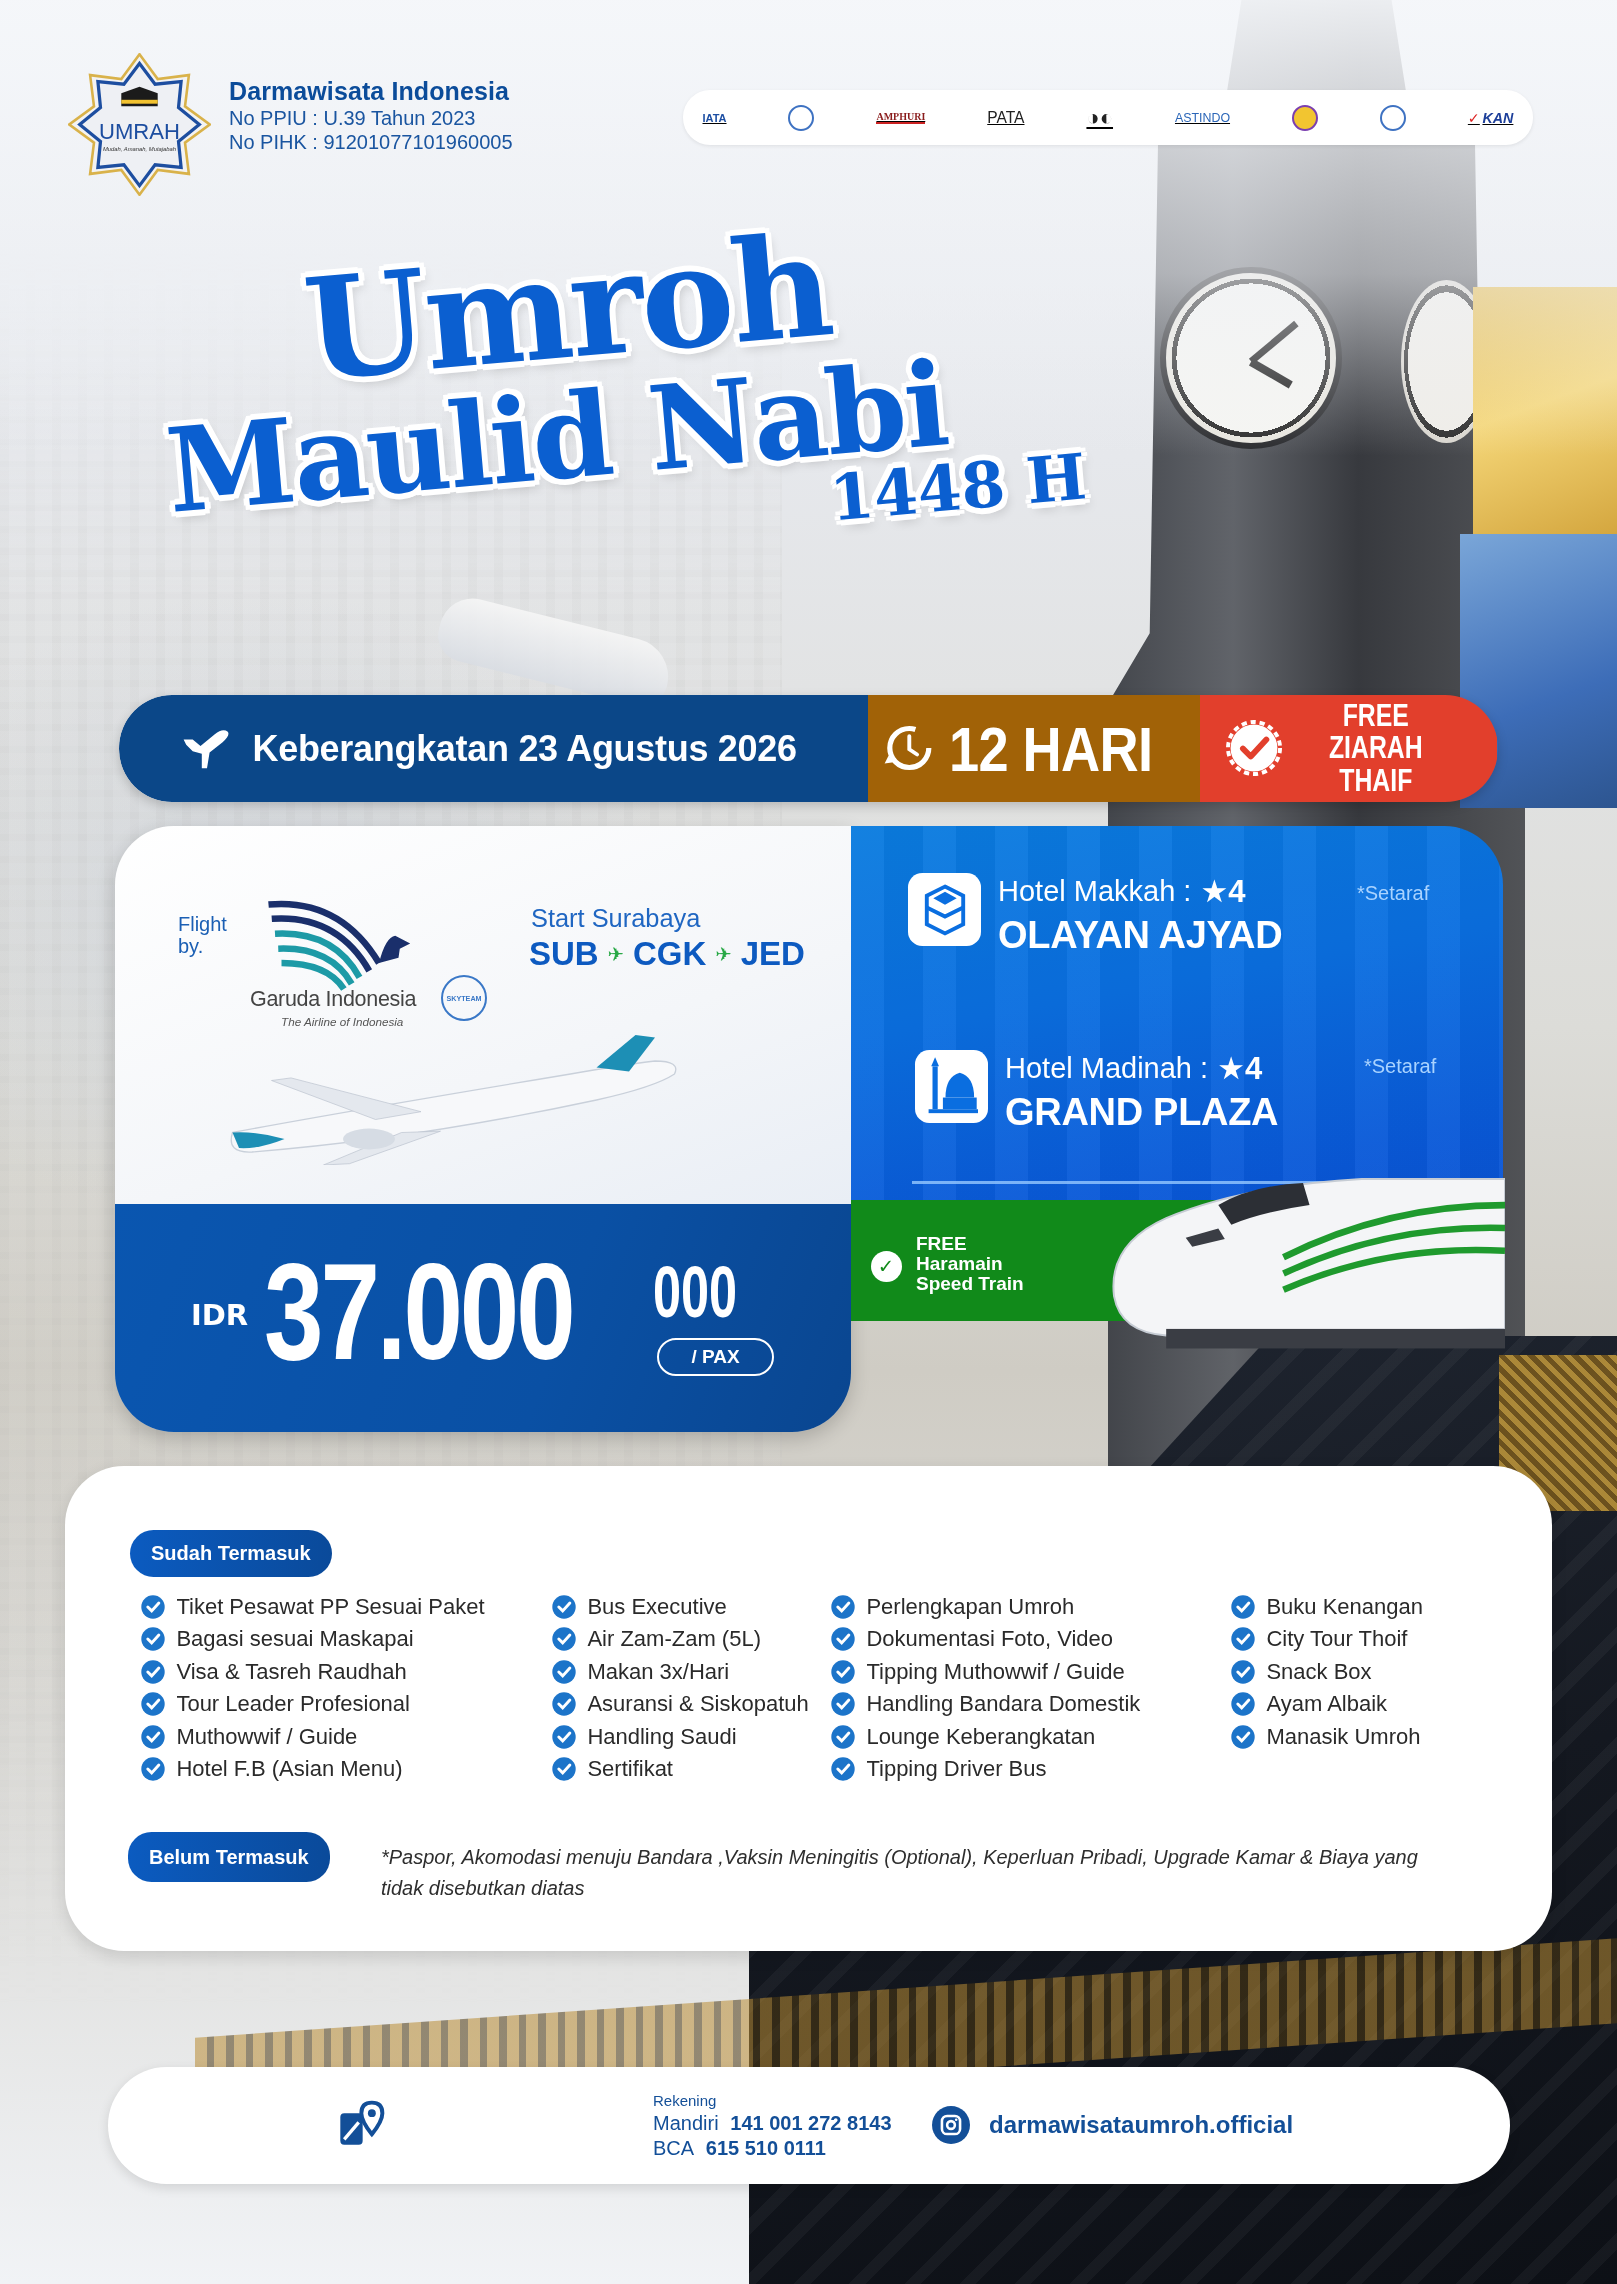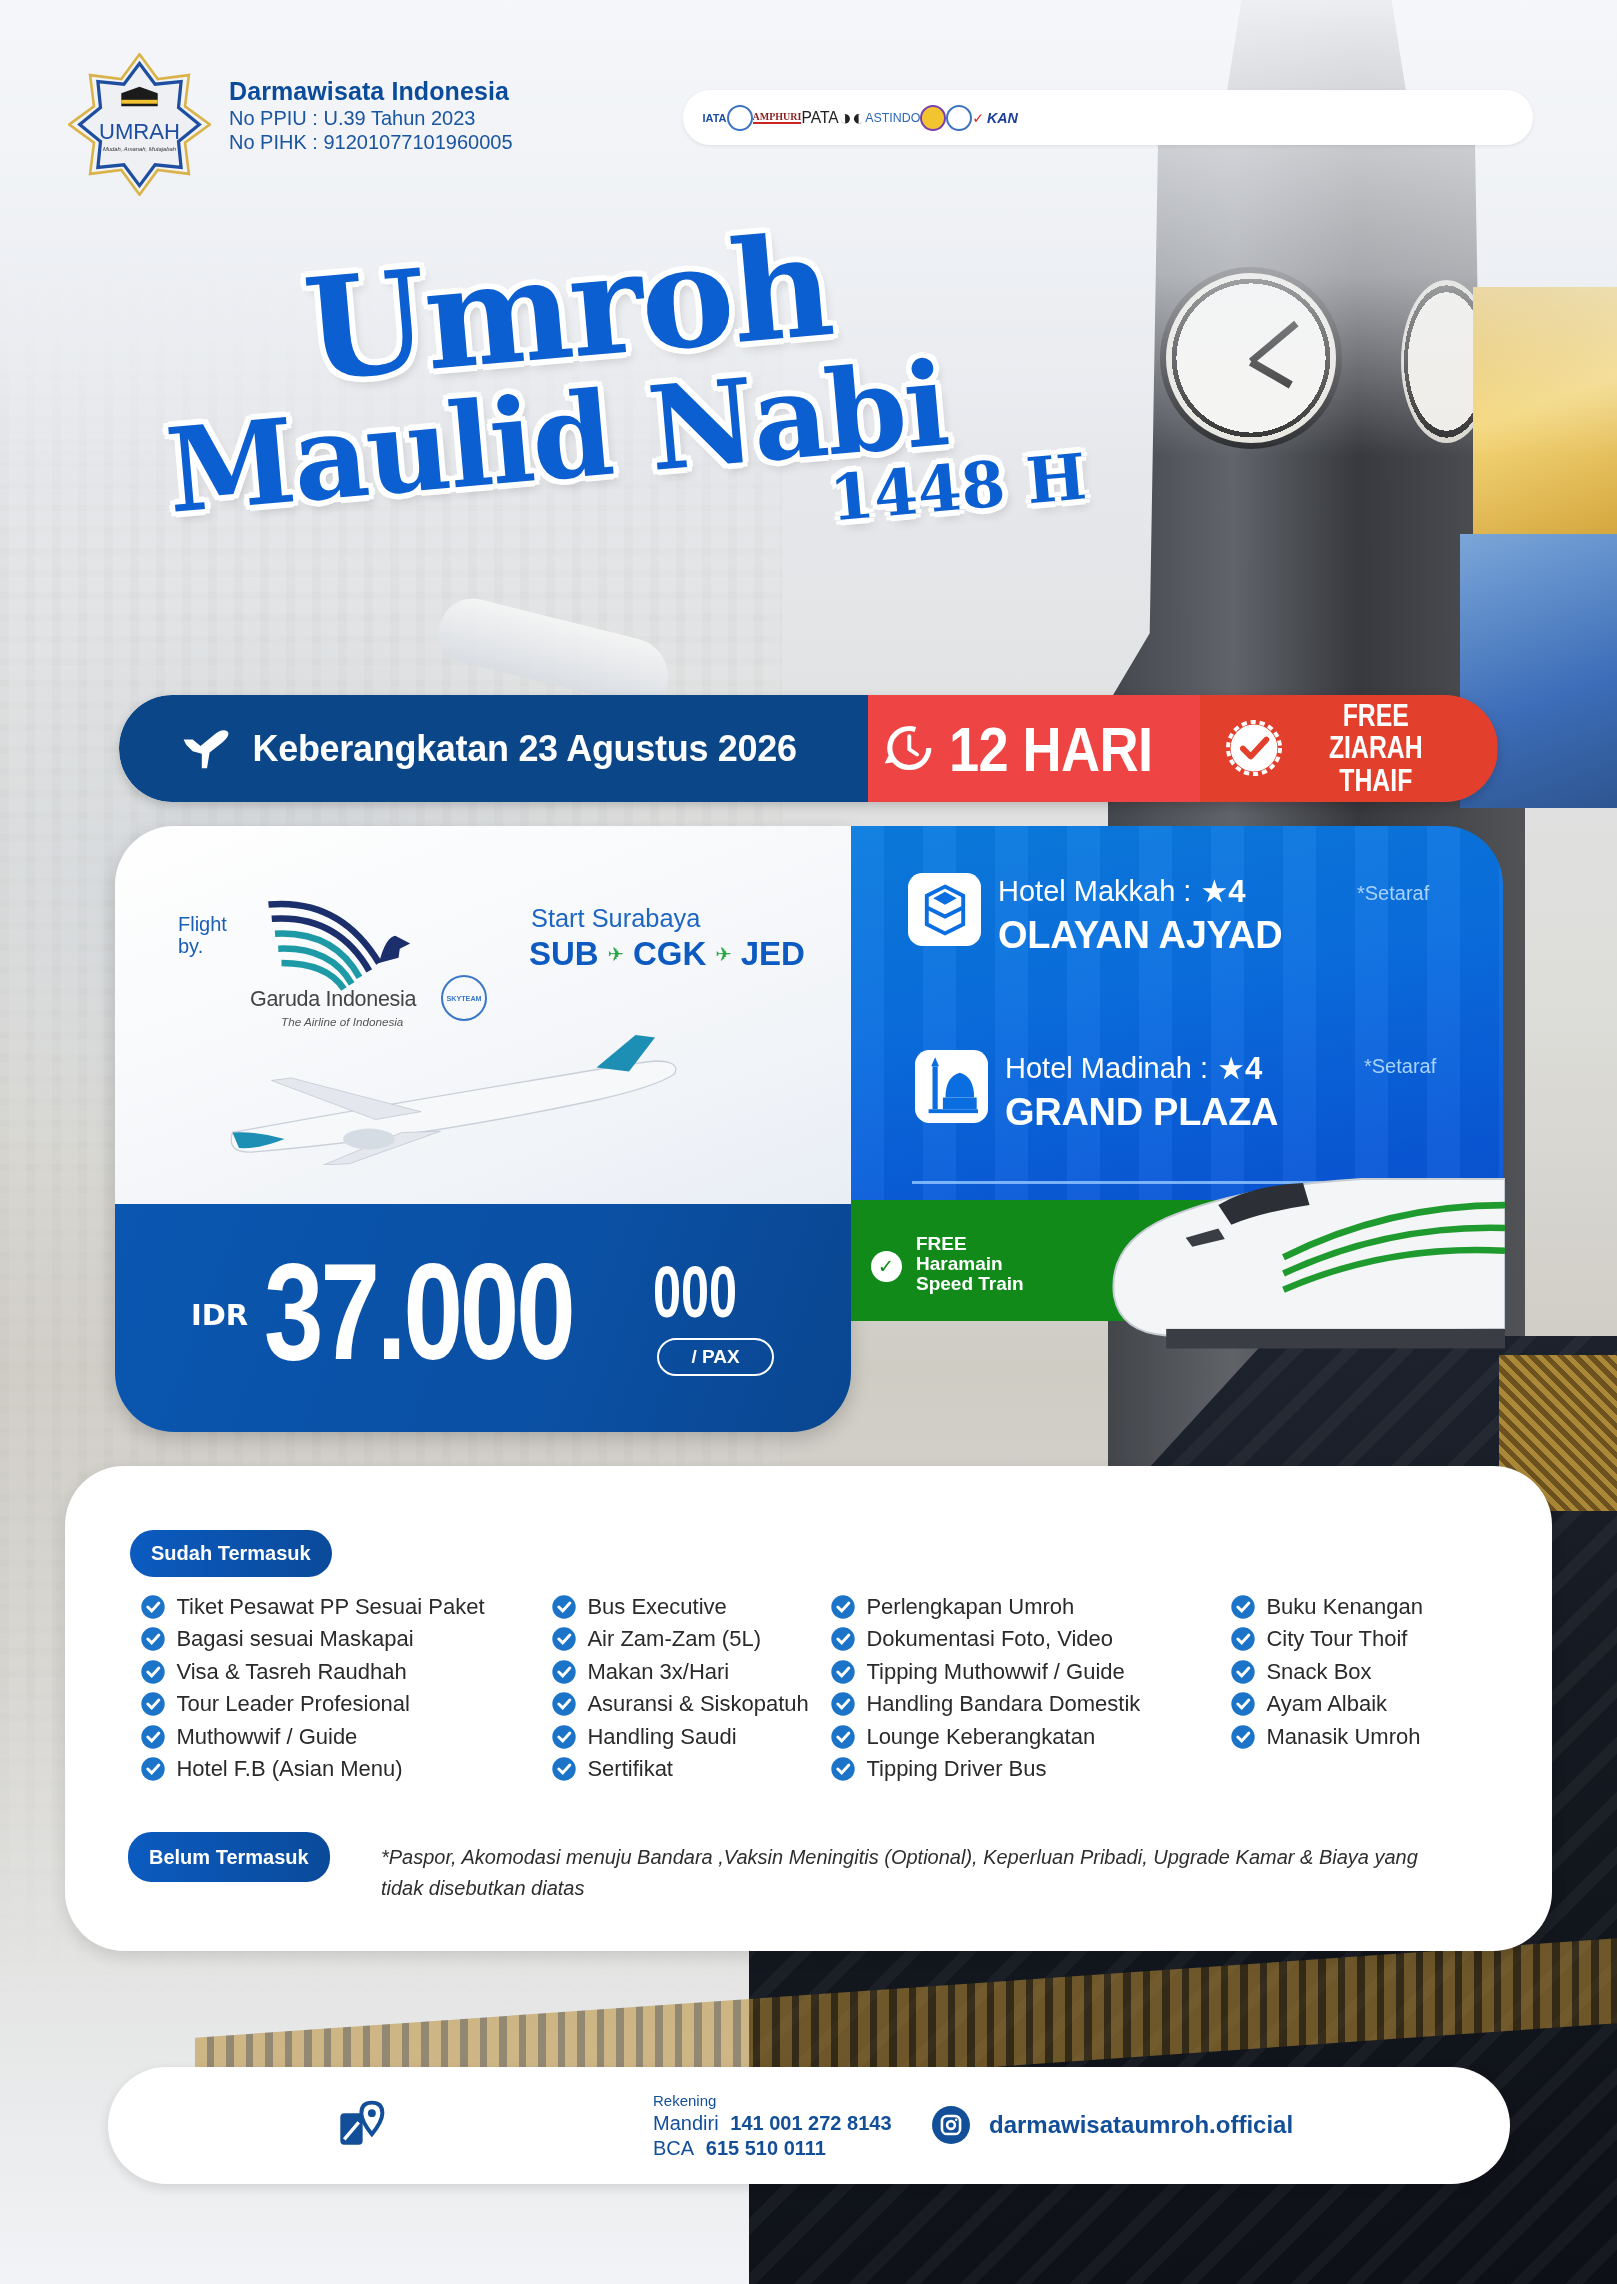--- a/index.html
+++ b/index.html
@@ -76,22 +76,23 @@
     position: absolute; left: 68px; top: 53px; width: 143px; height: 143px;
   }
   .logo svg { width: 100%; height: 100%; }
   .company { position: absolute; left: 229px; top: 77px; color: #0b4c9a; }
   .company .name { font-weight: 700; font-size: 25px; letter-spacing: 0.1px; }
   .company .line { font-size: 20px; margin-top: 1px; color: #1a55a0; }
 
   .partners {
     position: absolute; left: 683px; top: 90px; width: 850px; height: 55px;
     background: #ffffff; border-radius: 27px;
-    display: flex; align-items: center; justify-content: flex-start; padding: 0 19.5px;
+    display: flex; align-items: center; justify-content: space-between; padding: 0 19.5px;
     box-shadow: 0 1.3px 3.9px rgba(0,0,0,0.08);
+    text-decoration: underline;
   }
   .partner { font-size: 11px; font-weight: 700; color: #1d4fa3; display: flex; align-items: center; gap: 2.6px; }
   .partner .dot { width: 26px; height: 26px; border-radius: 50%; border: 2px solid #3e72c2; display: inline-block; }
   .partner.amphuri { color: #8a1c1c; font-family: "Liberation Serif", serif; font-size: 10px; border-bottom: 2px solid #c22; }
   .partner.pata { font-size: 15.6px; color: #222; font-weight: 400; }
   .partner.kan { color: #1d3f9a; font-style: italic; font-size: 14.3px; }
   .partner.kan .mark { color: #d22; font-style: normal; }
   .partner.sics .dot { border-color: #7b3fb0; background: #f2c530; }
 
   
@@ -111,21 +112,21 @@
 
   .plane-decor {
     position: absolute; left: 437px; top: 619px; width: 235px; height: 65px;
     background: linear-gradient(180deg, #f6f6f6, #d9dde3);
     border-radius: 33px 39px 26px 26px; transform: rotate(14deg); opacity: .9;
   }
 
   
   .bar { position: absolute; left: 119px; top: 695px; height: 107px; width: 1379px; display: flex; border-radius: 53px; overflow: hidden; box-shadow: 0 3.9px 10.4px rgba(0,0,0,0.18); }
   .bar .dep { background: #0b4788; width: 749px; display: flex; align-items: center; padding-left: 62px; gap: 19.5px; border-radius: 53px 0 0 53px; }
-  .bar .days { background: #ef4444; width: 332px; display: flex; align-items: center; justify-content: center; gap: 15.6px; }
+  .bar .days { background: #a16207; width: 332px; display: flex; align-items: center; justify-content: center; gap: 15.6px; }
   .bar .free { background: #e23f2c; width: 297px; display: flex; align-items: center; padding-left: 26px; gap: 13px; }
   .bar .dep-text { color: #fff; font-weight: 700; font-size: 36px; letter-spacing: -0.3px; }
   .bar .days-text { color: #fff; font-weight: 700; font-size: 63px; letter-spacing: -0.7px; transform: scaleX(0.86); transform-origin: left center; }
   .bar .free-text { color: #fff; font-weight: 700; font-size: 31px; line-height: 1.05; text-align: center; transform: scaleX(0.8); transform-origin: left center; }
 
   
   .flight-card {
     position: absolute; left: 115px; top: 826px; width: 736px; height: 606px;
     border-radius: 59px 0 59px 59px; overflow: hidden;
     box-shadow: 0 6.5px 19.5px rgba(0,0,0,0.18);

